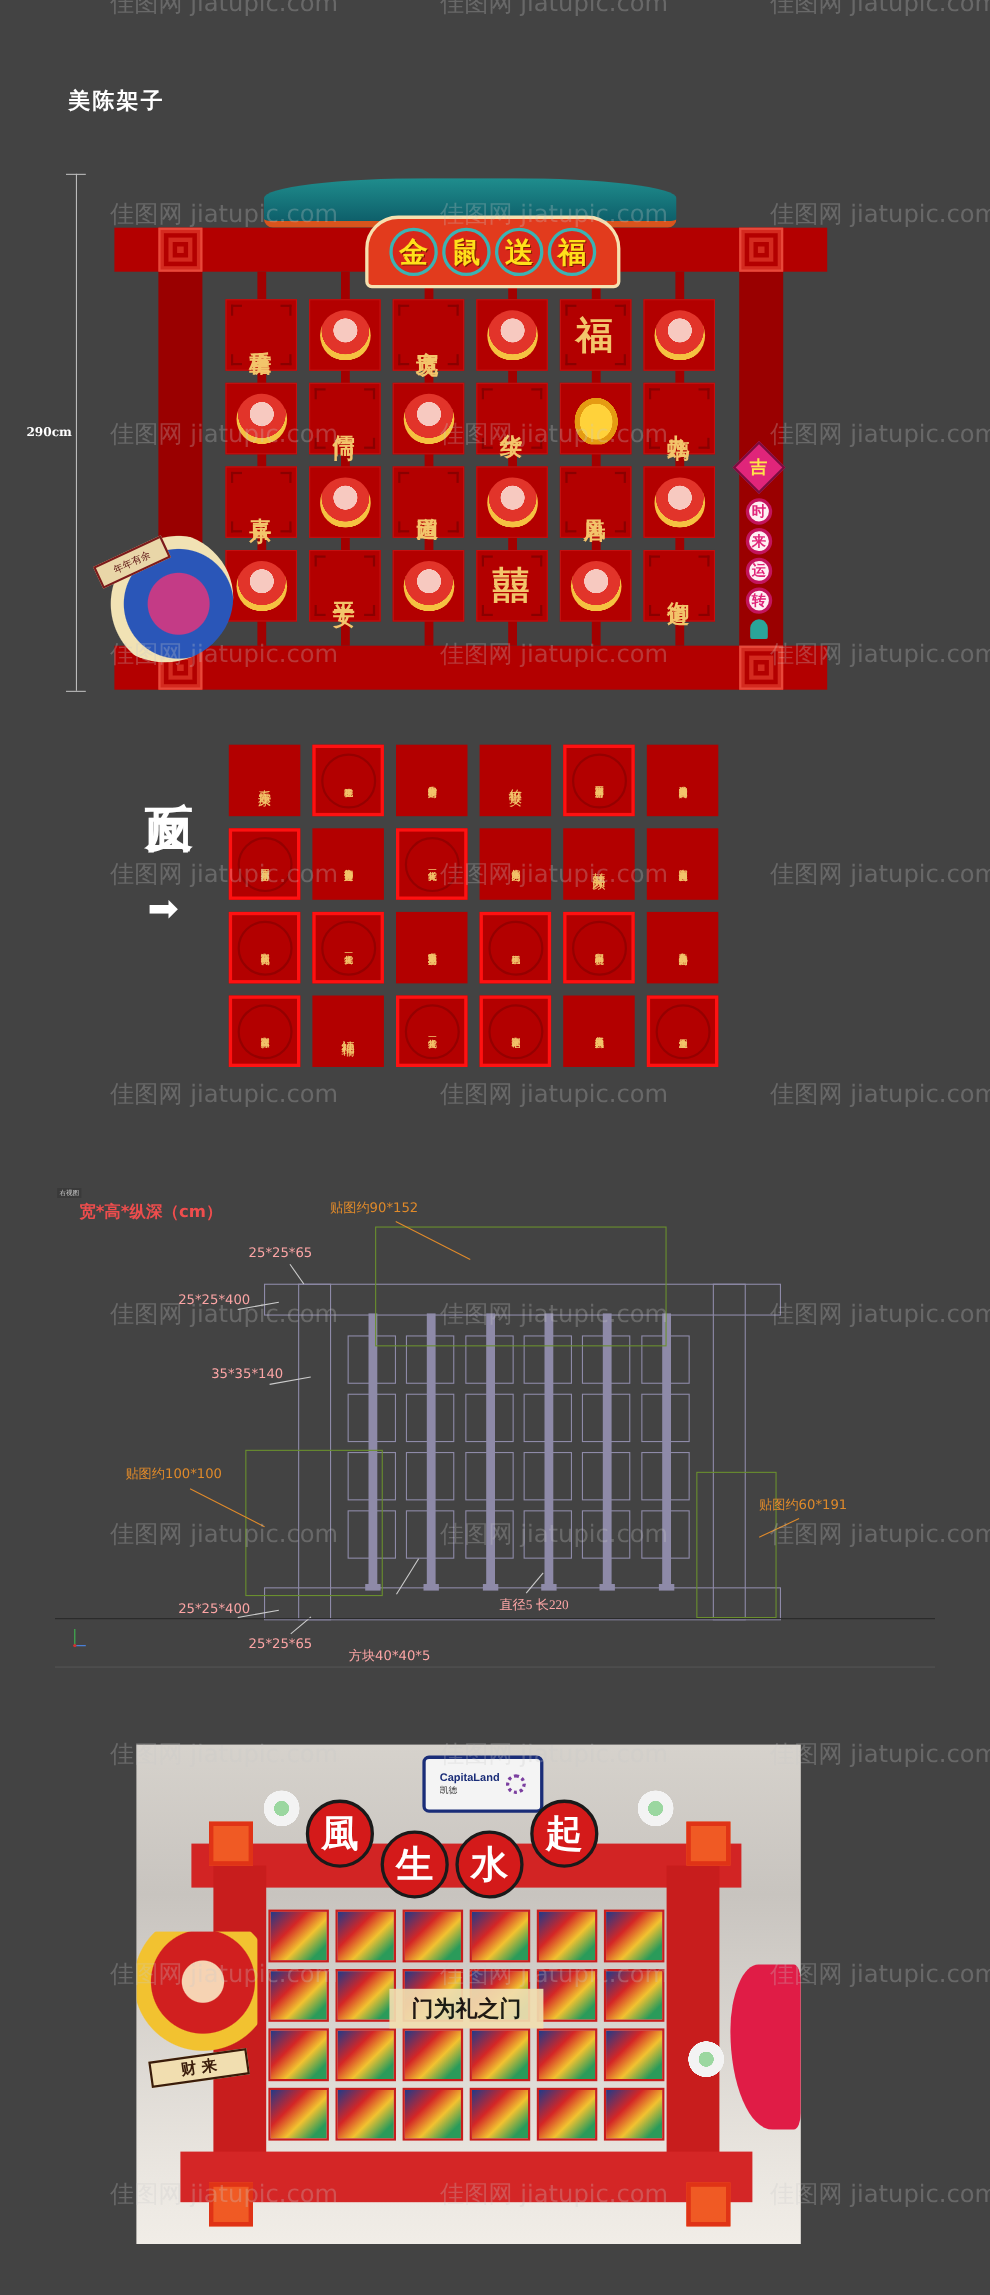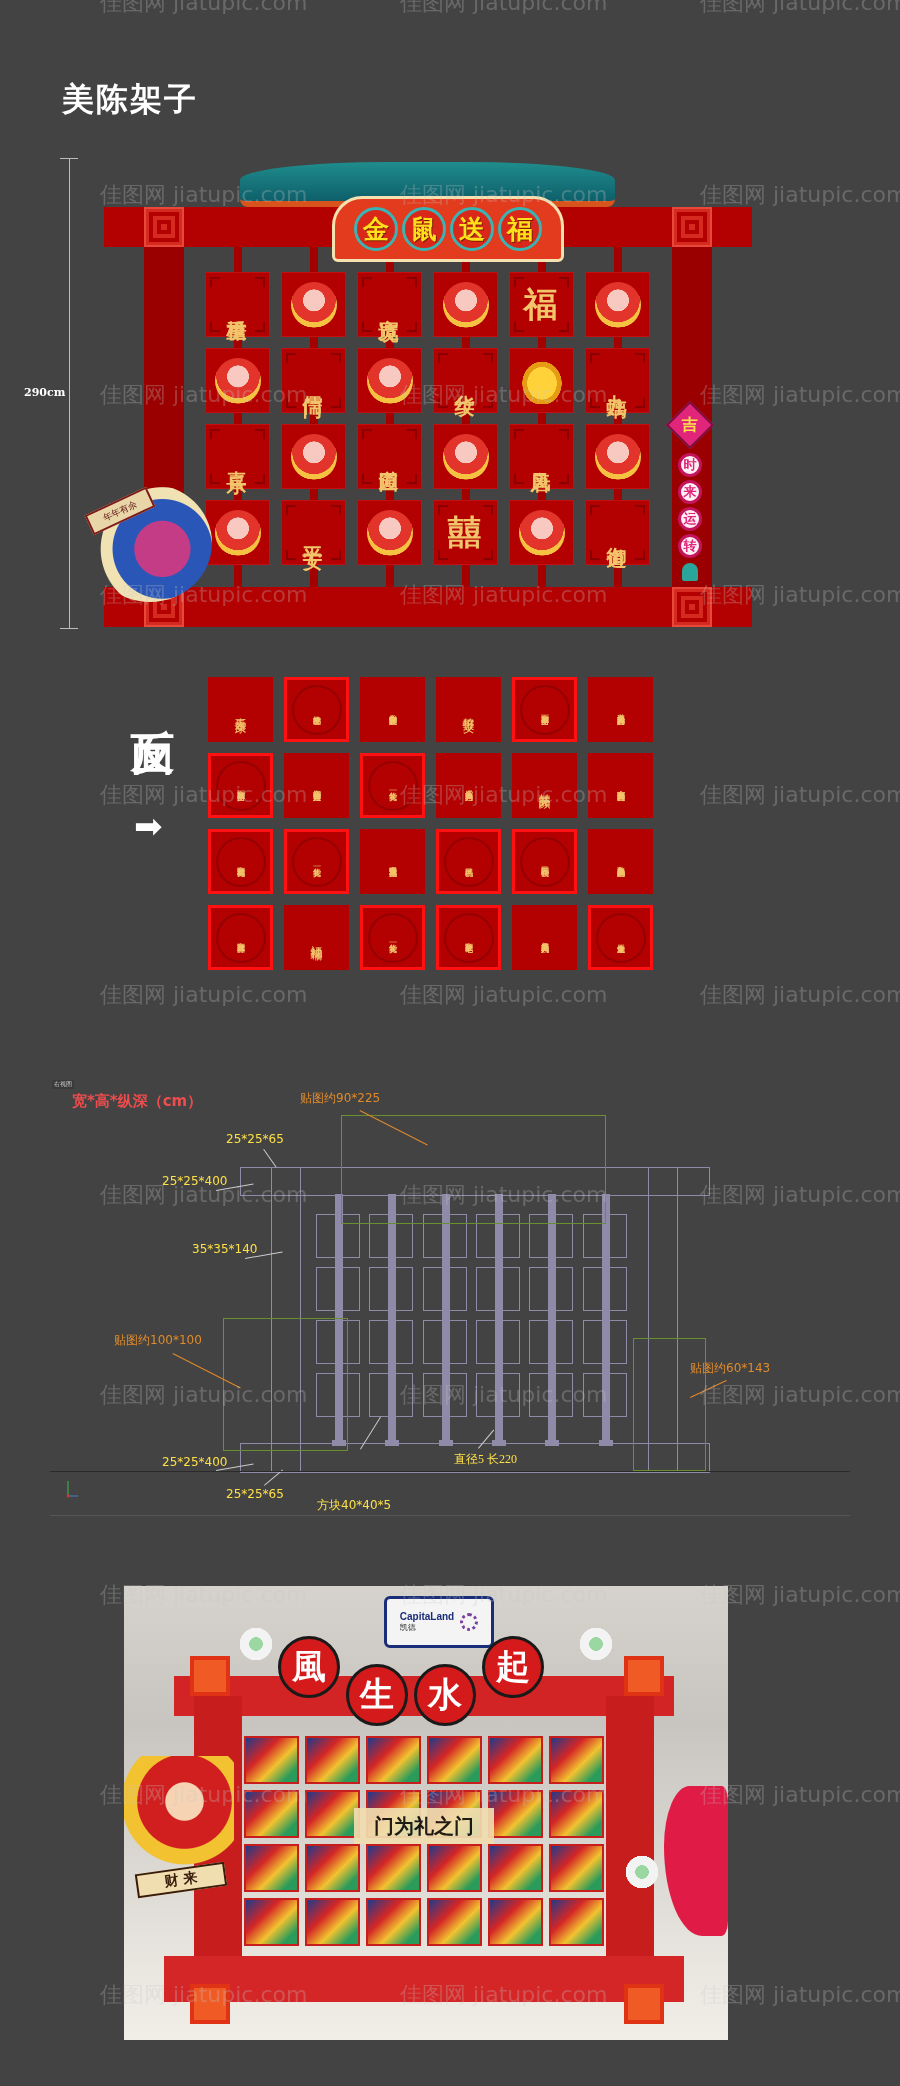--- a/index.html
+++ b/index.html
@@ -1,19 +1,19 @@
 <!DOCTYPE html>
 <html><head>
 <meta charset="utf-8">
 <style>
   * { box-sizing: border-box; margin: 0; padding: 0; }
   body { width: 900px; height: 2086px; background: #434343; font-family: "DejaVu Sans", sans-serif; position: relative; overflow: hidden; color: #fff; }
   .abs { position: absolute; }
   .wm { position: absolute; color: rgba(200,200,200,0.28); font-size: 22px; font-family: "DejaVu Sans", sans-serif; white-space: nowrap; pointer-events: none; z-index: 50; }
-  .title { left: 62px; top: 78px; font-size: 32px; font-weight: bold; color: #fff; font-family: "DejaVu Serif", serif; letter-spacing: 2px; }
+  .title { left: 62px; top: 78px; font-size: 20px; font-weight: bold; color: #fff; font-family: "DejaVu Serif", serif; letter-spacing: 2px; }
 
   
   .ruler-v { left: 69px; top: 158px; width: 1px; height: 470px; background: #bbb; }
   .ruler-t { left: 60px; top: 158px; width: 18px; height: 1px; background: #bbb; }
   .ruler-b { left: 60px; top: 628px; width: 18px; height: 1px; background: #bbb; }
   .ruler-lbl { left: 24px; top: 386px; font-size: 11px; font-family: "DejaVu Serif", serif; font-weight: bold; color: #fff; }
 
   
   .beam { background: #b30000; }
   .post { background: #9a0000; }
@@ -51,21 +51,21 @@
   .arrow { left: 134px; top: 806px; font-size: 34px; color: #fff; }
   .bpanel { position: absolute; width: 65px; height: 65px; background: #b30000; display:flex; align-items:center; justify-content:center; }
   .bpanel.framed { border: 3px solid #ff1111; }
   .bpanel.framed::before { content:""; position:absolute; width: 46px; height: 46px; border-radius: 50%; border: 2px solid rgba(120,0,0,0.5); }
   .bpanel .txt { writing-mode: vertical-rl; color: #f3c56b; font-family: "DejaVu Serif", serif; font-size: 8px; line-height: 11px; letter-spacing: 0; position: relative; z-index: 1; }
   .bpanel .txt.big { font-size: 12px; line-height: 14px; letter-spacing: 1px; }
 
   
   .dg-small { left: 52px; top: 1080px; font-size: 6px; color: #ccc; background:#3a3a3a; padding:0 2px; }
   .dg-title { left: 72px; top: 1092px; font-size: 15px; color: #ef4d4d; font-weight: bold; }
-  .dg-lbl { font-size: 12px; color: #fde047; white-space: nowrap; position: absolute; }
+  .dg-lbl { font-size: 12px; color: #fca5a5; white-space: nowrap; position: absolute; }
   .dg-note { font-size: 12px; color: #e08a2a; white-space: nowrap; position: absolute; }
   .line { position: absolute; border: 1px solid #8e8aa8; }
   .green { position: absolute; border: 1px solid #6a8f2e; }
   .pole { position: absolute; width: 8px; background: #8e8aa8; }
   .pole-cap { position: absolute; width: 14px; height: 6px; background: #8e8aa8; }
   .ptr { position: absolute; height: 1px; transform-origin: 0 0; }
   .ground { left: 50px; top: 1471px; width: 800px; height: 1px; background: #2a2a2a; }
   .ground2 { left: 50px; top: 1515px; width: 800px; height: 1px; background: #555; }
   .axis { left: 66px; top: 1478px; width: 16px; height: 20px; }
 
@@ -420,23 +420,23 @@
   <div class="green" style="left:633px;top:1338px;width:73px;height:133px;"></div>
 
   <div class="dg-lbl" style="left:226px;top:1132px;">25*25*65</div>
   <div class="dg-lbl" style="left:162px;top:1174px;">25*25*400</div>
   <div class="dg-lbl" style="left:192px;top:1242px;">35*35*140</div>
   <div class="dg-lbl" style="left:162px;top:1455px;">25*25*400</div>
   <div class="dg-lbl" style="left:226px;top:1487px;">25*25*65</div>
   <div class="dg-lbl" style="left:317px;top:1497px;">方块40*40*5</div>
   <div class="dg-lbl" style="left:454px;top:1451px;font-family:Liberation Serif, serif;">直径5 长220</div>
 
-  <div class="dg-note" style="left:300px;top:1090px;">贴图约90*225</div>
+  <div class="dg-note" style="left:300px;top:1090px;">贴图约90*152</div>
   <div class="dg-note" style="left:114px;top:1332px;">贴图约100*100</div>
-  <div class="dg-note" style="left:690px;top:1360px;">贴图约60*143</div>
+  <div class="dg-note" style="left:690px;top:1360px;">贴图约60*191</div>
 
   <div class="ptr" style="left:264px;top:1149px;width:22px;background:#ccc;transform:rotate(55deg);"></div>
   <div class="ptr" style="left:216px;top:1190px;width:38px;background:#ccc;transform:rotate(-10deg);"></div>
   <div class="ptr" style="left:245px;top:1258px;width:38px;background:#ccc;transform:rotate(-10deg);"></div>
   <div class="ptr" style="left:216px;top:1470px;width:38px;background:#ccc;transform:rotate(-10deg);"></div>
   <div class="ptr" style="left:264px;top:1485px;width:24px;background:#ccc;transform:rotate(-40deg);"></div>
   <div class="ptr" style="left:360px;top:1449px;width:38px;background:#ccc;transform:rotate(-58deg);"></div>
   <div class="ptr" style="left:478px;top:1448px;width:24px;background:#ccc;transform:rotate(-50deg);"></div>
   <div class="ptr" style="left:360px;top:1110px;width:76px;background:#e08a2a;transform:rotate(27deg);"></div>
   <div class="ptr" style="left:173px;top:1353px;width:76px;background:#e08a2a;transform:rotate(27deg);"></div>

